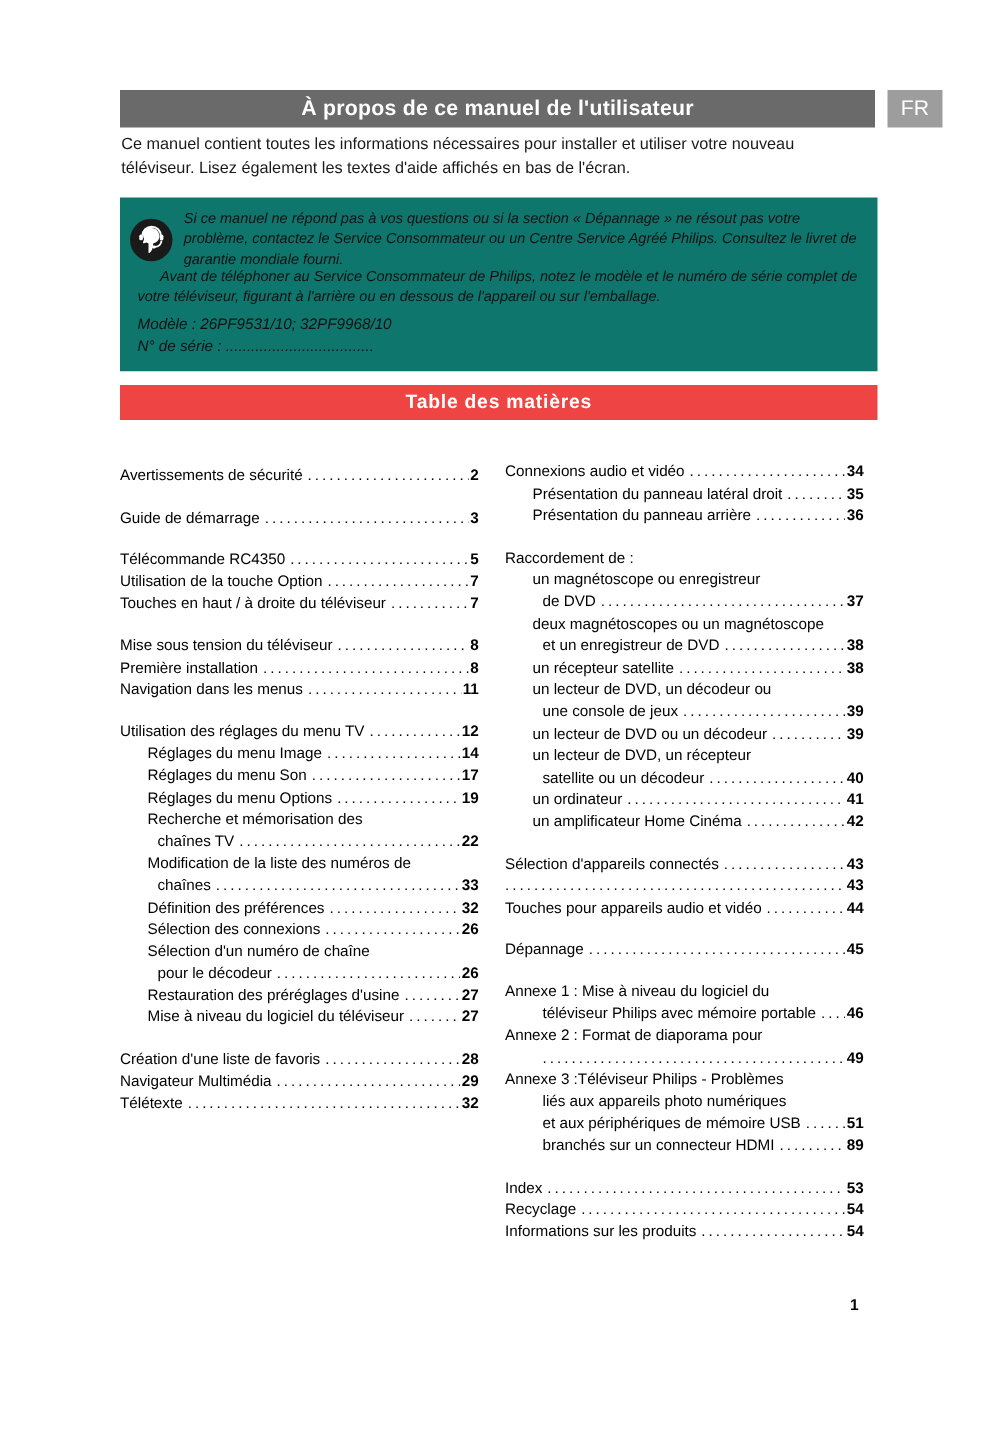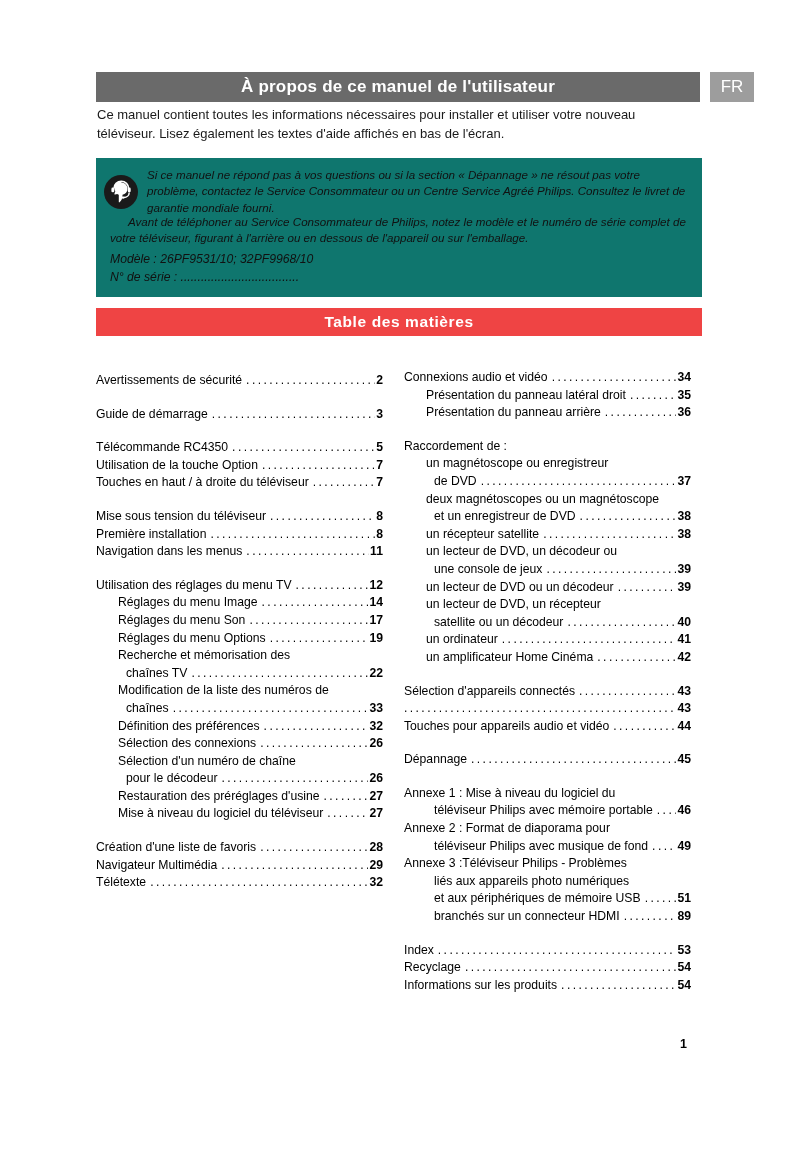--- a/index.html
+++ b/index.html
@@ -492,21 +492,20 @@
           <span class="label">téléviseur Philips avec mémoire portable</span>
           <span class="leader">................................................................................</span>
           <span class="pagenum">46</span>
         </div>
         <div class="entry">
           <span class="label">Annexe 2 : Format de diaporama pour</span>
           <span class="leader"></span>
           <span class="pagenum"></span>
         </div>
         <div class="entry sub2">
-          <span class="label">téléviseur Philips avec musique de fond</span>
           <span class="leader">................................................................................</span>
           <span class="pagenum">49</span>
         </div>
         <div class="entry">
           <span class="label">Annexe 3 :Téléviseur Philips - Problèmes</span>
           <span class="leader"></span>
           <span class="pagenum"></span>
         </div>
         <div class="entry sub2">
           <span class="label">liés aux appareils photo numériques</span>

